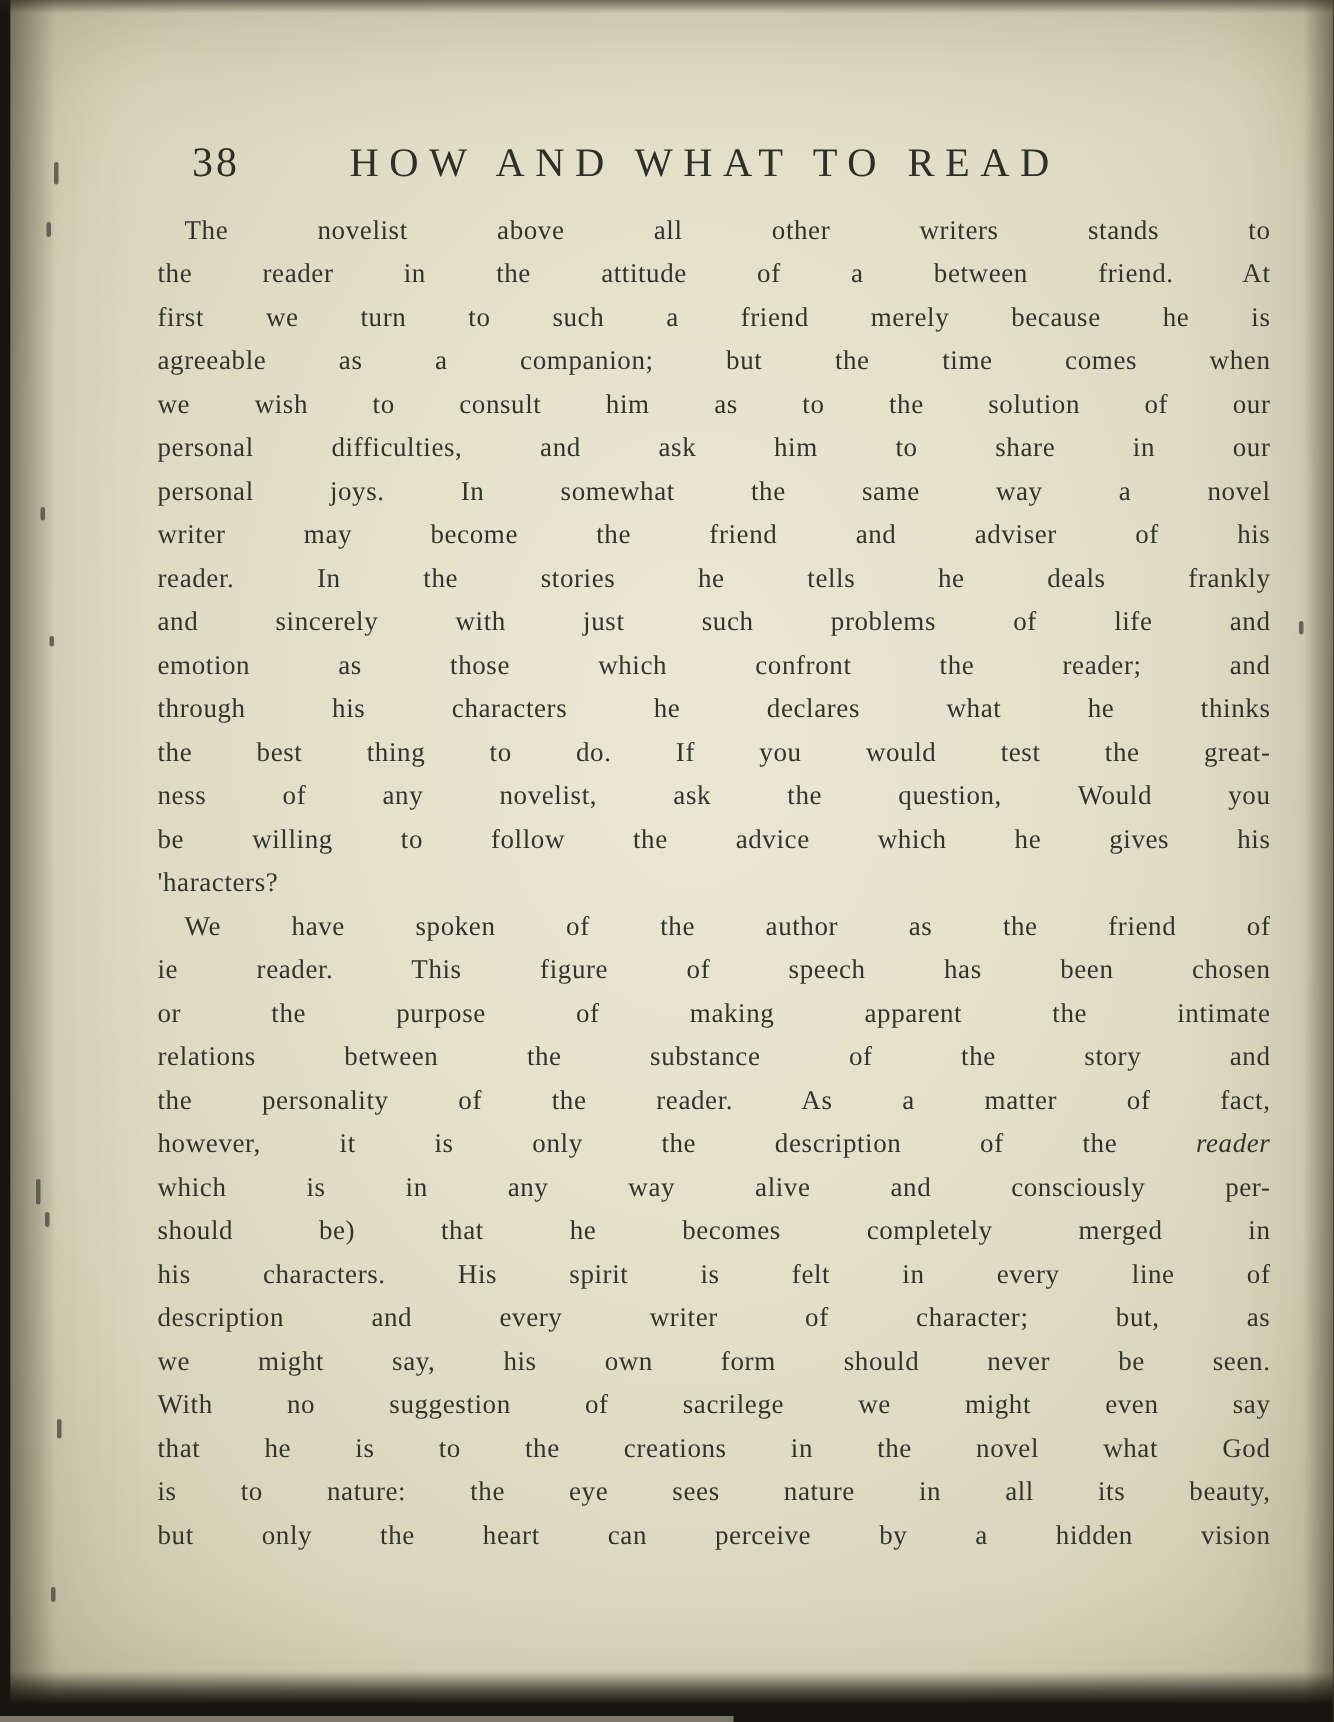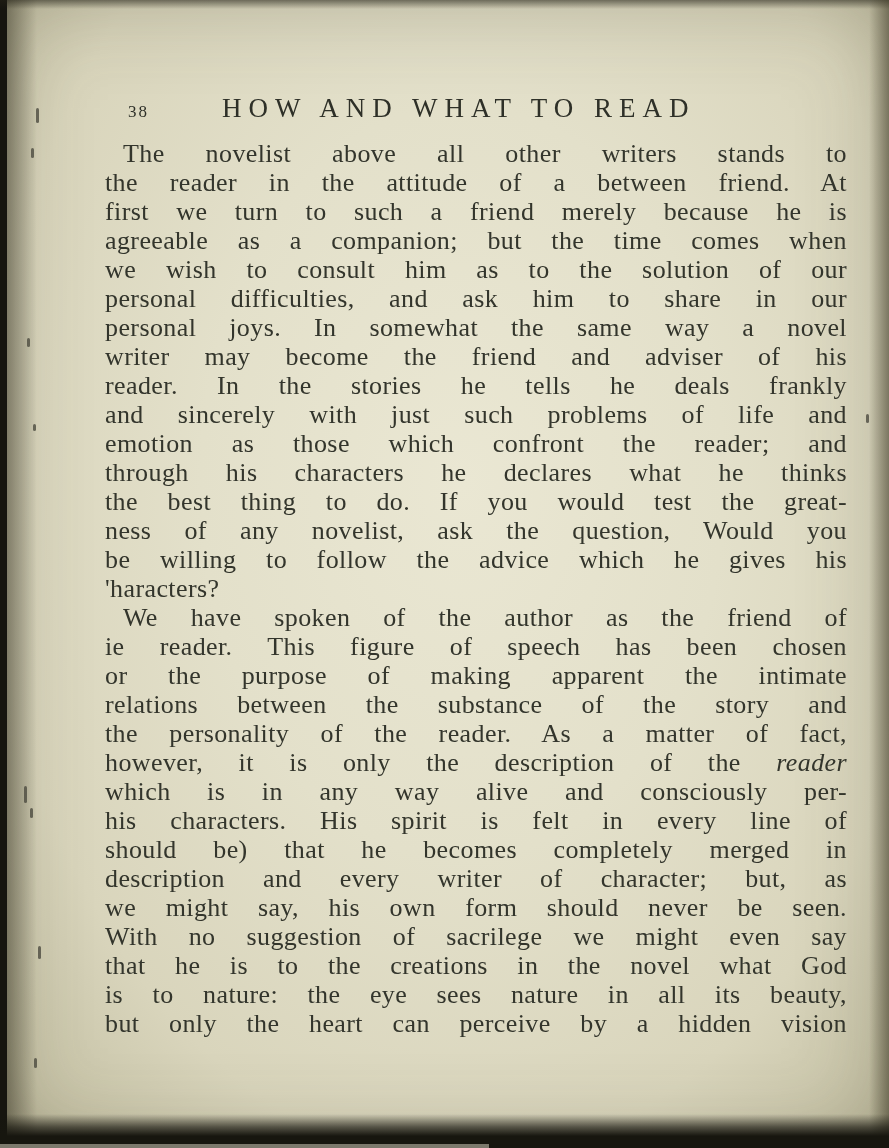--- a/index.html
+++ b/index.html
@@ -68,36 +68,36 @@
   }
   .header {
     position: absolute;
     left: 128px;
     top: 93px;
     display: flex;
     align-items: baseline;
     color: #2e3028;
   }
   .page-number {
-    font-size: 17px;
+    font-size: 28px;
     letter-spacing: 2px;
   }
   .running-title {
     margin-left: 73px;
     font-size: 27px;
     letter-spacing: 7px;
     white-space: nowrap;
   }
   .body-text {
     position: absolute;
     left: 105px;
     top: 139px;
     width: 742px;
     color: #33352c;
-    font-size: 26px;
+    font-size: 18px;
     letter-spacing: 0.4px;
   }
   .paragraph {
     margin: 0;
   }
   .line {
     height: 29px;
     line-height: 29px;
     text-align: justify;
     text-align-last: justify;
@@ -144,22 +144,22 @@
         <div class="line last">'haracters?</div>
       </div>
       <div class="paragraph">
         <div class="line first">We have spoken of the author as the friend of</div>
         <div class="line">ie reader.  This figure of speech has been chosen</div>
         <div class="line">or the purpose of making apparent the intimate</div>
         <div class="line">relations between the substance of the story and</div>
         <div class="line">the personality of the reader.  As a matter of fact,</div>
         <div class="line"><span>however, it is only the description of the </span><em>reader</em></div>
         <div class="line">which is in any way alive and consciously per-</div>
+        <div class="line">should be) that he becomes completely merged in</div>
         <div class="line">his characters.  His spirit is felt in every line of</div>
-        <div class="line">should be) that he becomes completely merged in</div>
         <div class="line">description and every writer of character; but, as</div>
         <div class="line">we might say, his own form should never be seen.</div>
         <div class="line">With no suggestion of sacrilege we might even say</div>
         <div class="line">that he is to the creations in the novel what God</div>
         <div class="line">is to nature: the eye sees nature in all its beauty,</div>
         <div class="line">but only the heart can perceive by a hidden vision</div>
       </div>
     </div>
 
   <div class="spine"></div>

